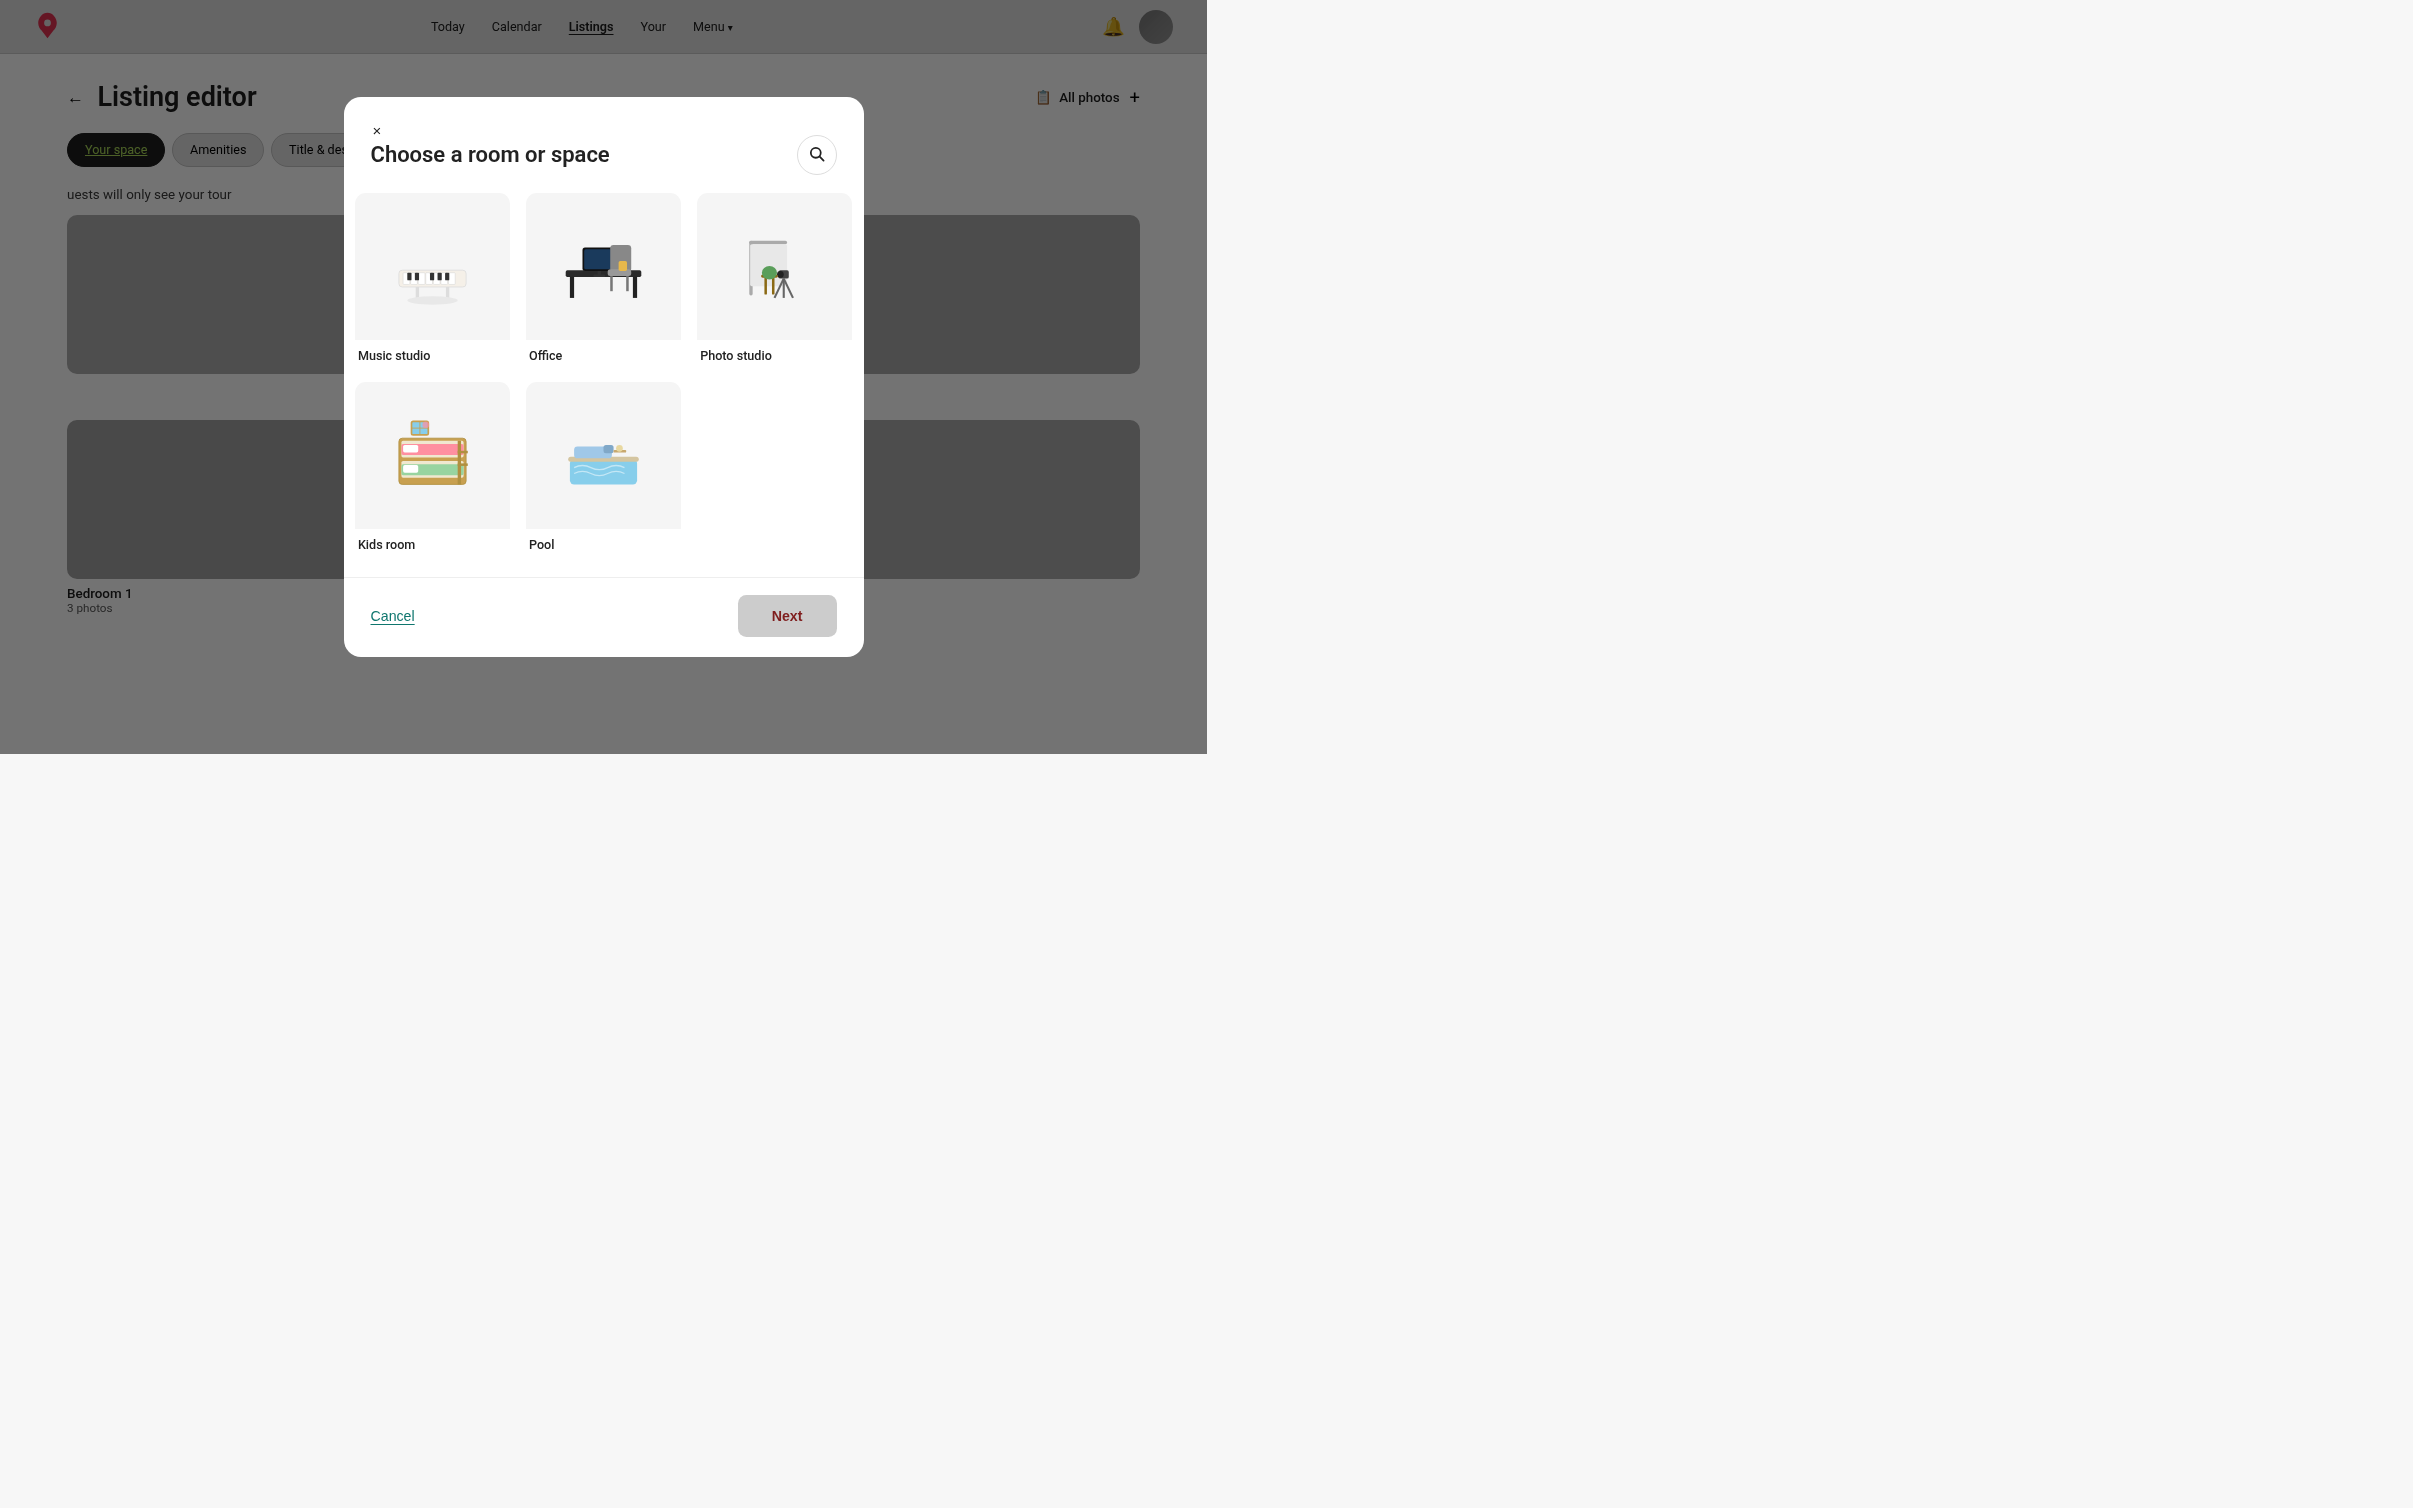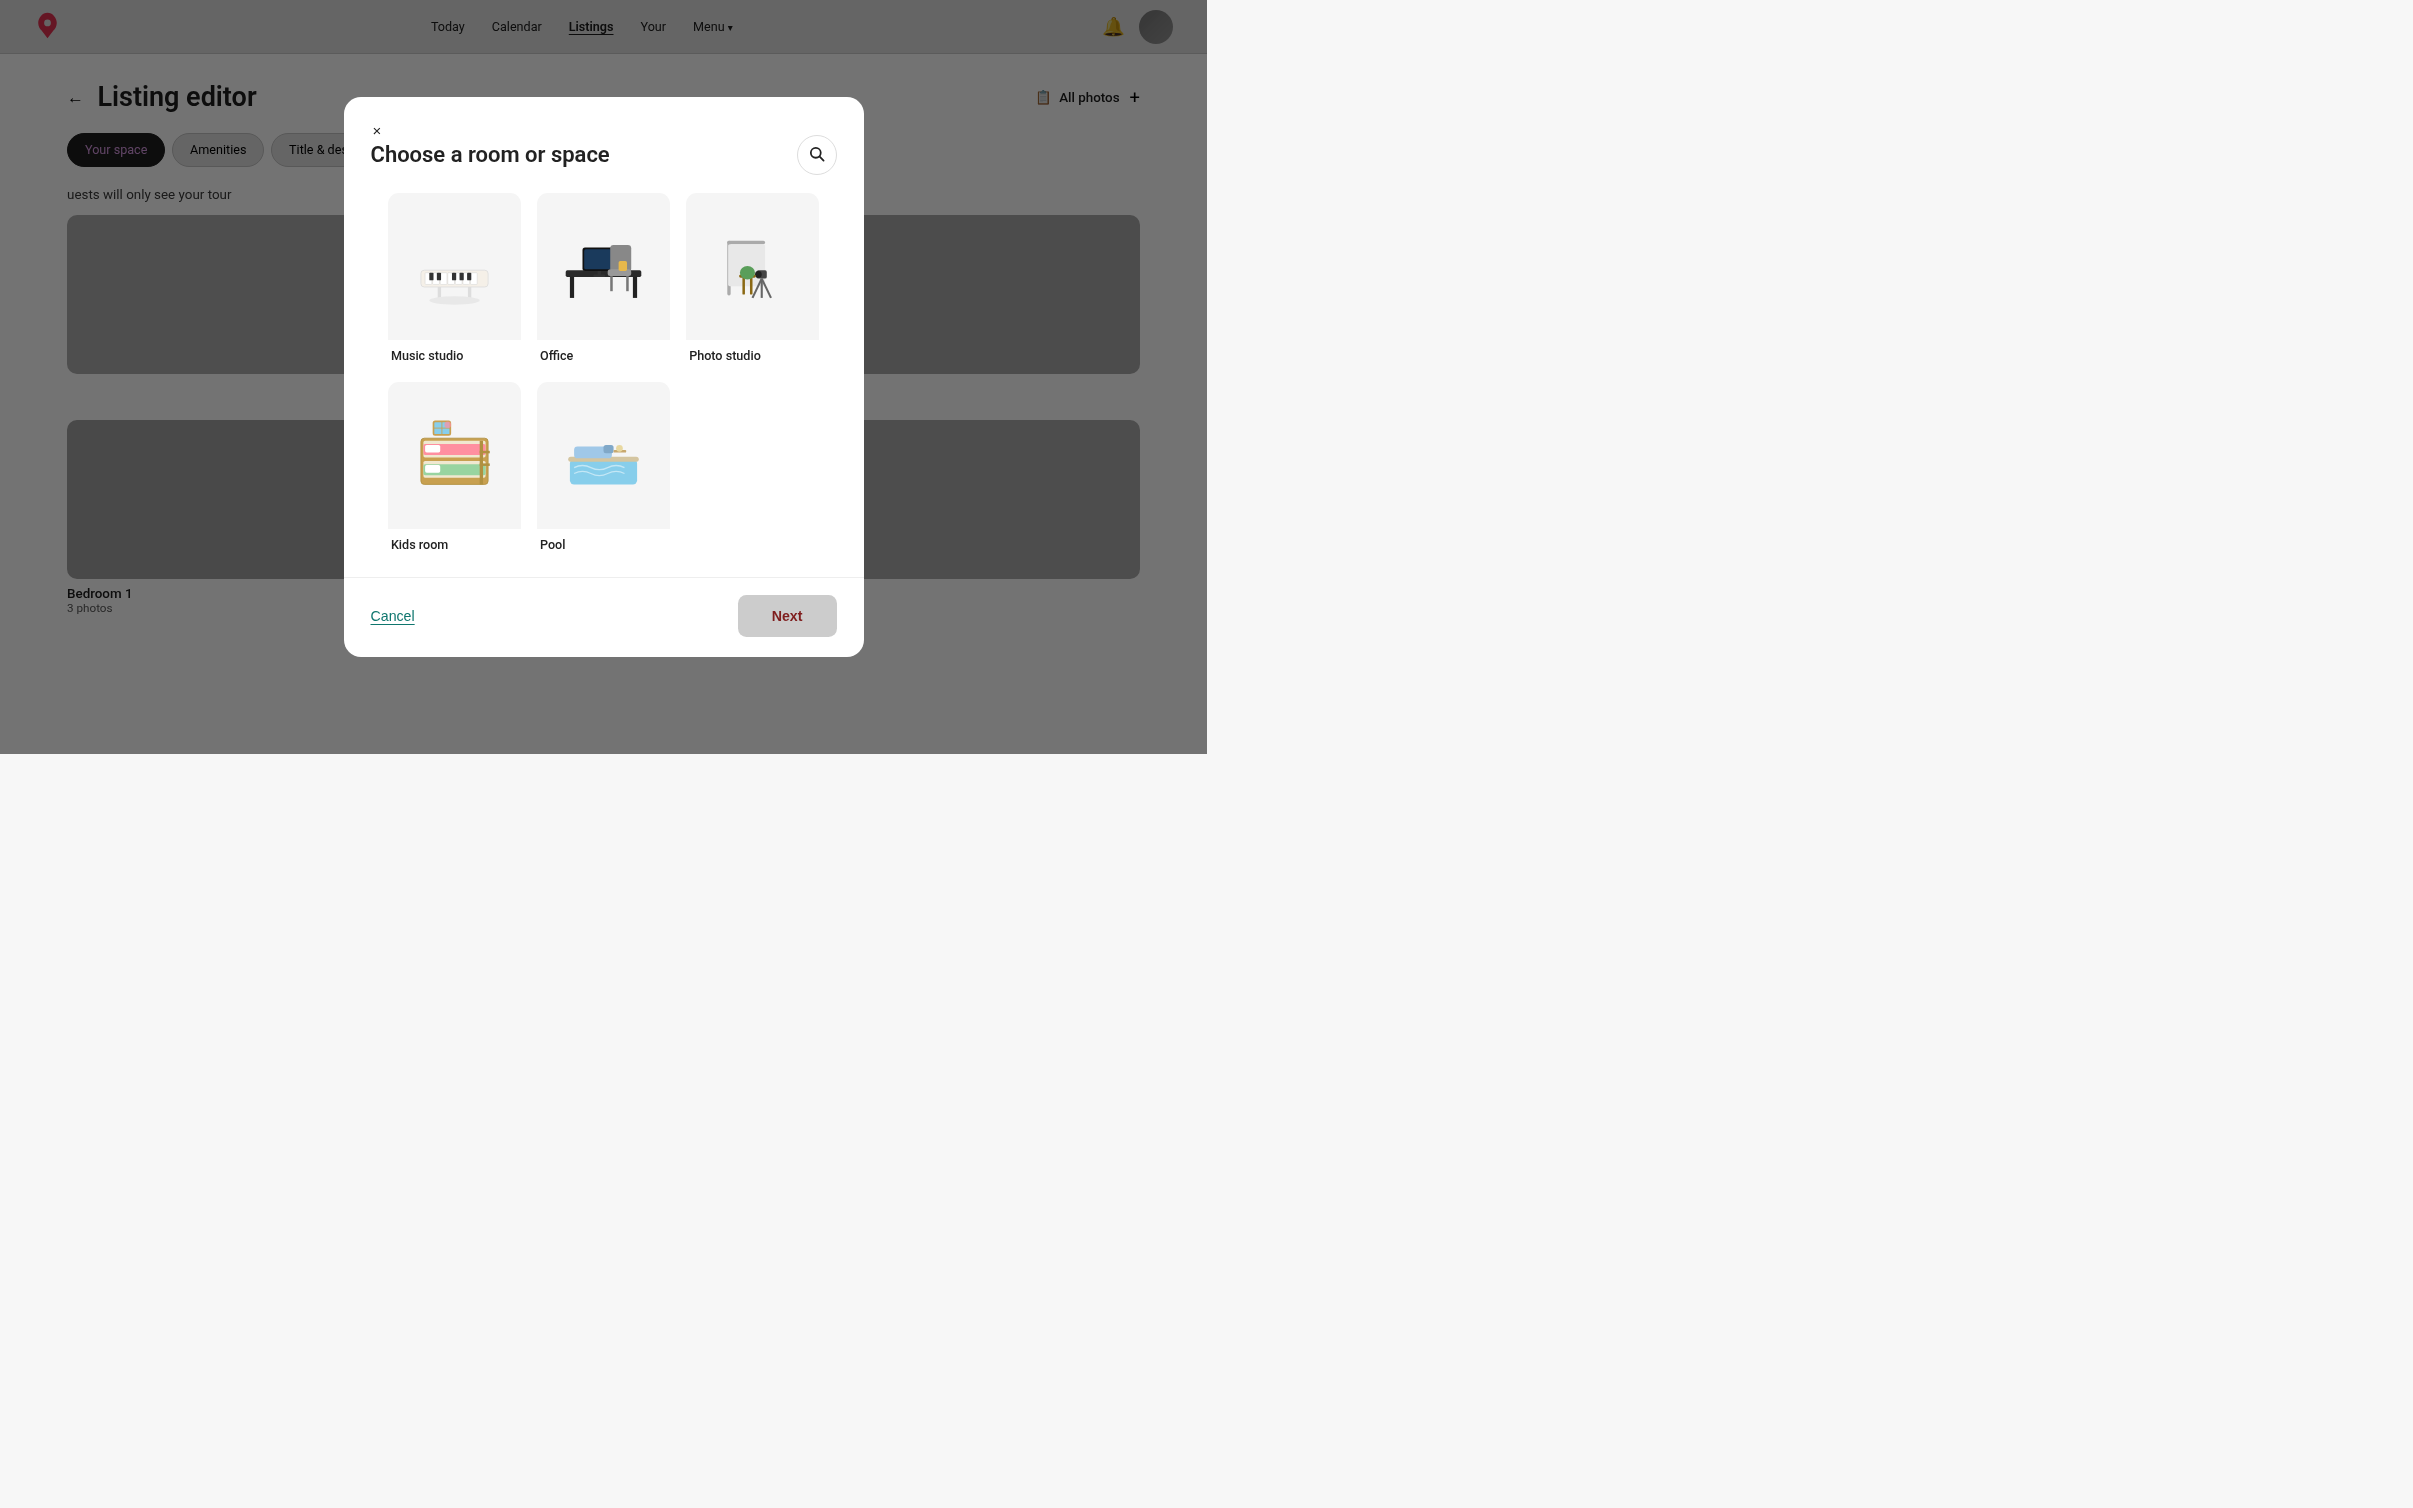--- a/index.html
+++ b/index.html
@@ -131,22 +131,23 @@
       padding: 8.4px 17px;
       border-radius: 25px;
       border: 0.8px solid #ddd;
       background: white;
       font-size: 12.6px;
       cursor: pointer;
     }
 
     .tab-pill.active {
       background: #222;
-      color: #f0abfc;
+      color: #bef264;
       border-color: #222;
+      text-decoration: underline;
     }
 
     .rooms-info {
       font-size: 13.4px;
       color: #222;
       margin-bottom: 13.4px;
     }
 
     .room-label {
       font-size: 13.4px;
@@ -219,21 +220,21 @@
       align-items: center;
       justify-content: center;
       cursor: pointer;
       font-size: 15px;
       color: #222;
       background: none;
       border: none;
     }
 
     .modal-body {
-      padding: 0 43px;
+      padding: 0 10px;
       flex: 1;
       overflow-y: auto;
     }
 
     .room-grid {
       display: grid;
       grid-template-columns: repeat(3, 1fr);
       gap: 13.4px;
       padding-bottom: 20px;
     }

